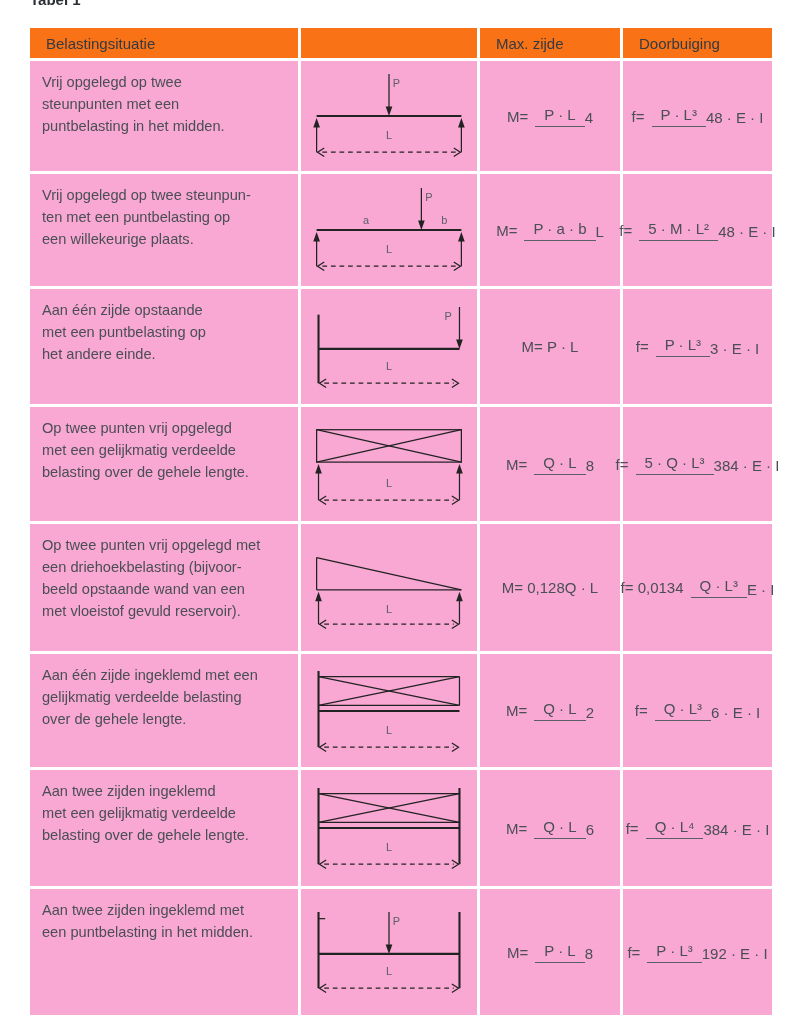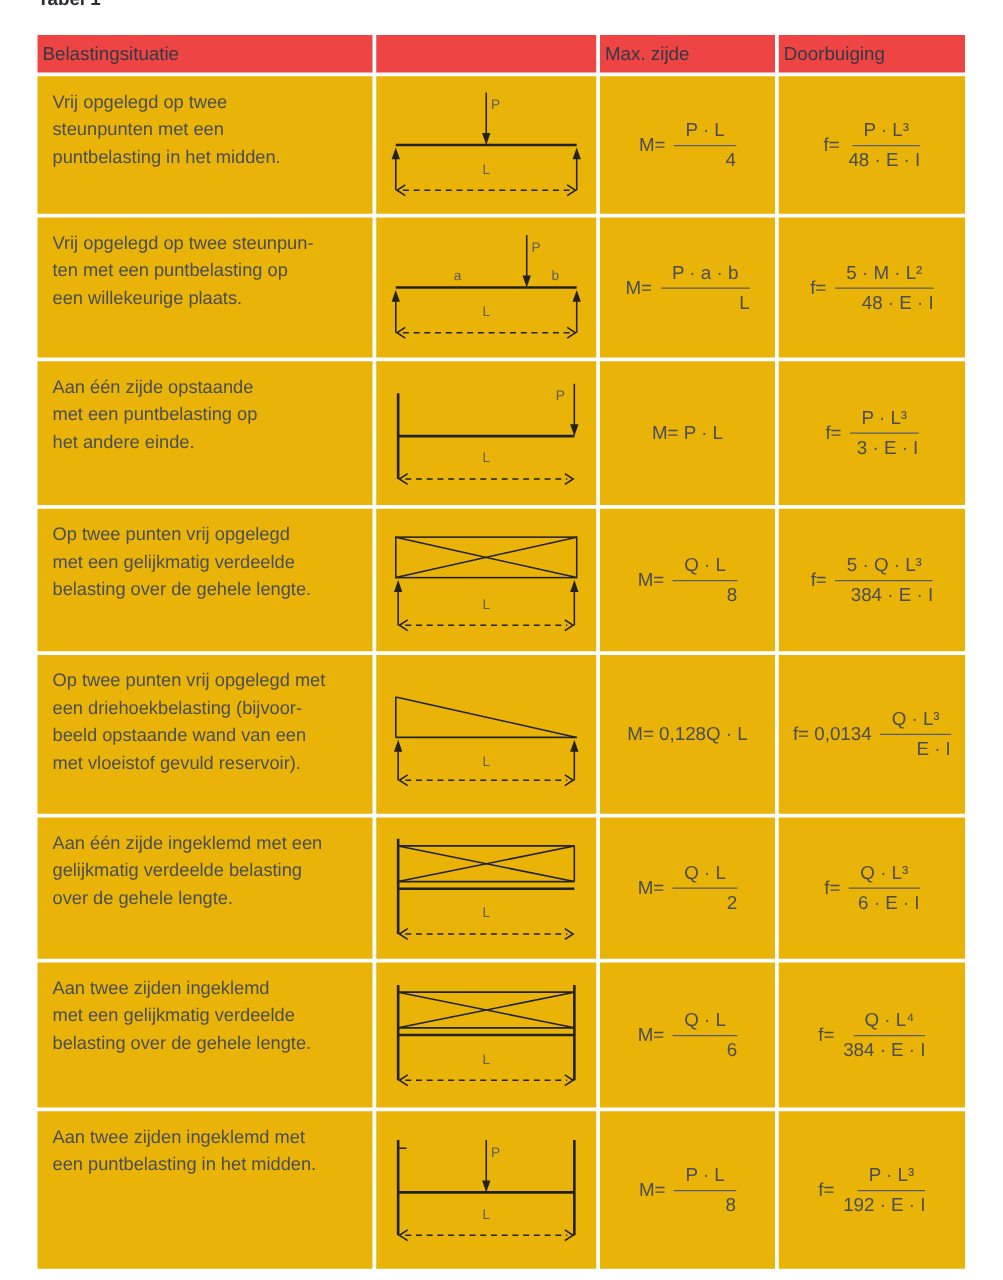--- a/index.html
+++ b/index.html
@@ -12,30 +12,30 @@
   .title-clip{height:10px;overflow:hidden;margin-bottom:18px;width:742px;}
   .title-clip .title{display:block;margin-top:-9px;font-size:15px;font-weight:700;color:#2b2e33;}
   .table{
     display:grid;
     grid-template-columns:268px 176px 140px 149px;
     grid-template-rows:30px 110px 112px 115px 114px 127px 113px 116px 126px;
     gap:3px;
     width:742px;background:#ffffff;
   }
   .row{display:contents;}
-  .cell{background:#eab308;box-sizing:border-box;}
-  .hcell{background:#ef4444;display:flex;align-items:center;padding-left:4px;
+  .cell{background:#f9a8d4;box-sizing:border-box;}
+  .hcell{background:#f97316;display:flex;align-items:center;padding-left:16px;
          font-size:15px;color:#343a44;}
   .situation{padding:11px 10px 8px 12px;font-size:14.6px;line-height:1.5;
              white-space:pre-line;color:#4a4e55;}
   .diagram-cell{display:flex;align-items:center;justify-content:center;}
   .formula{display:flex;align-items:center;justify-content:center;
            font-size:15px;color:#4a4e55;}
   .fpre{white-space:pre;}
-  .frac{display:inline-flex;flex-direction:column;align-items:flex-end;margin-left:7px;}
+  .frac{display:inline-flex;flex-direction:row;align-items:center;margin-left:7px;}
   .num{padding:0 9px 3px 9px;border-bottom:1.4px solid #5a5e66;white-space:pre;}
   .den{padding-top:3px;white-space:pre;}
   svg.diag{display:block;}
   svg.diag .ln{stroke:#222222;stroke-width:1.3;fill:none;}
   svg.diag .thick{stroke-width:2.2;}
   svg.diag .arr{fill:#222222;stroke:none;}
   svg.diag .dash{stroke-dasharray:5 4;}
   svg.diag text{fill:#5a5e66;font-size:11.5px;font-family:"Liberation Sans","DejaVu Sans",sans-serif;}
 </style>
 </head>

